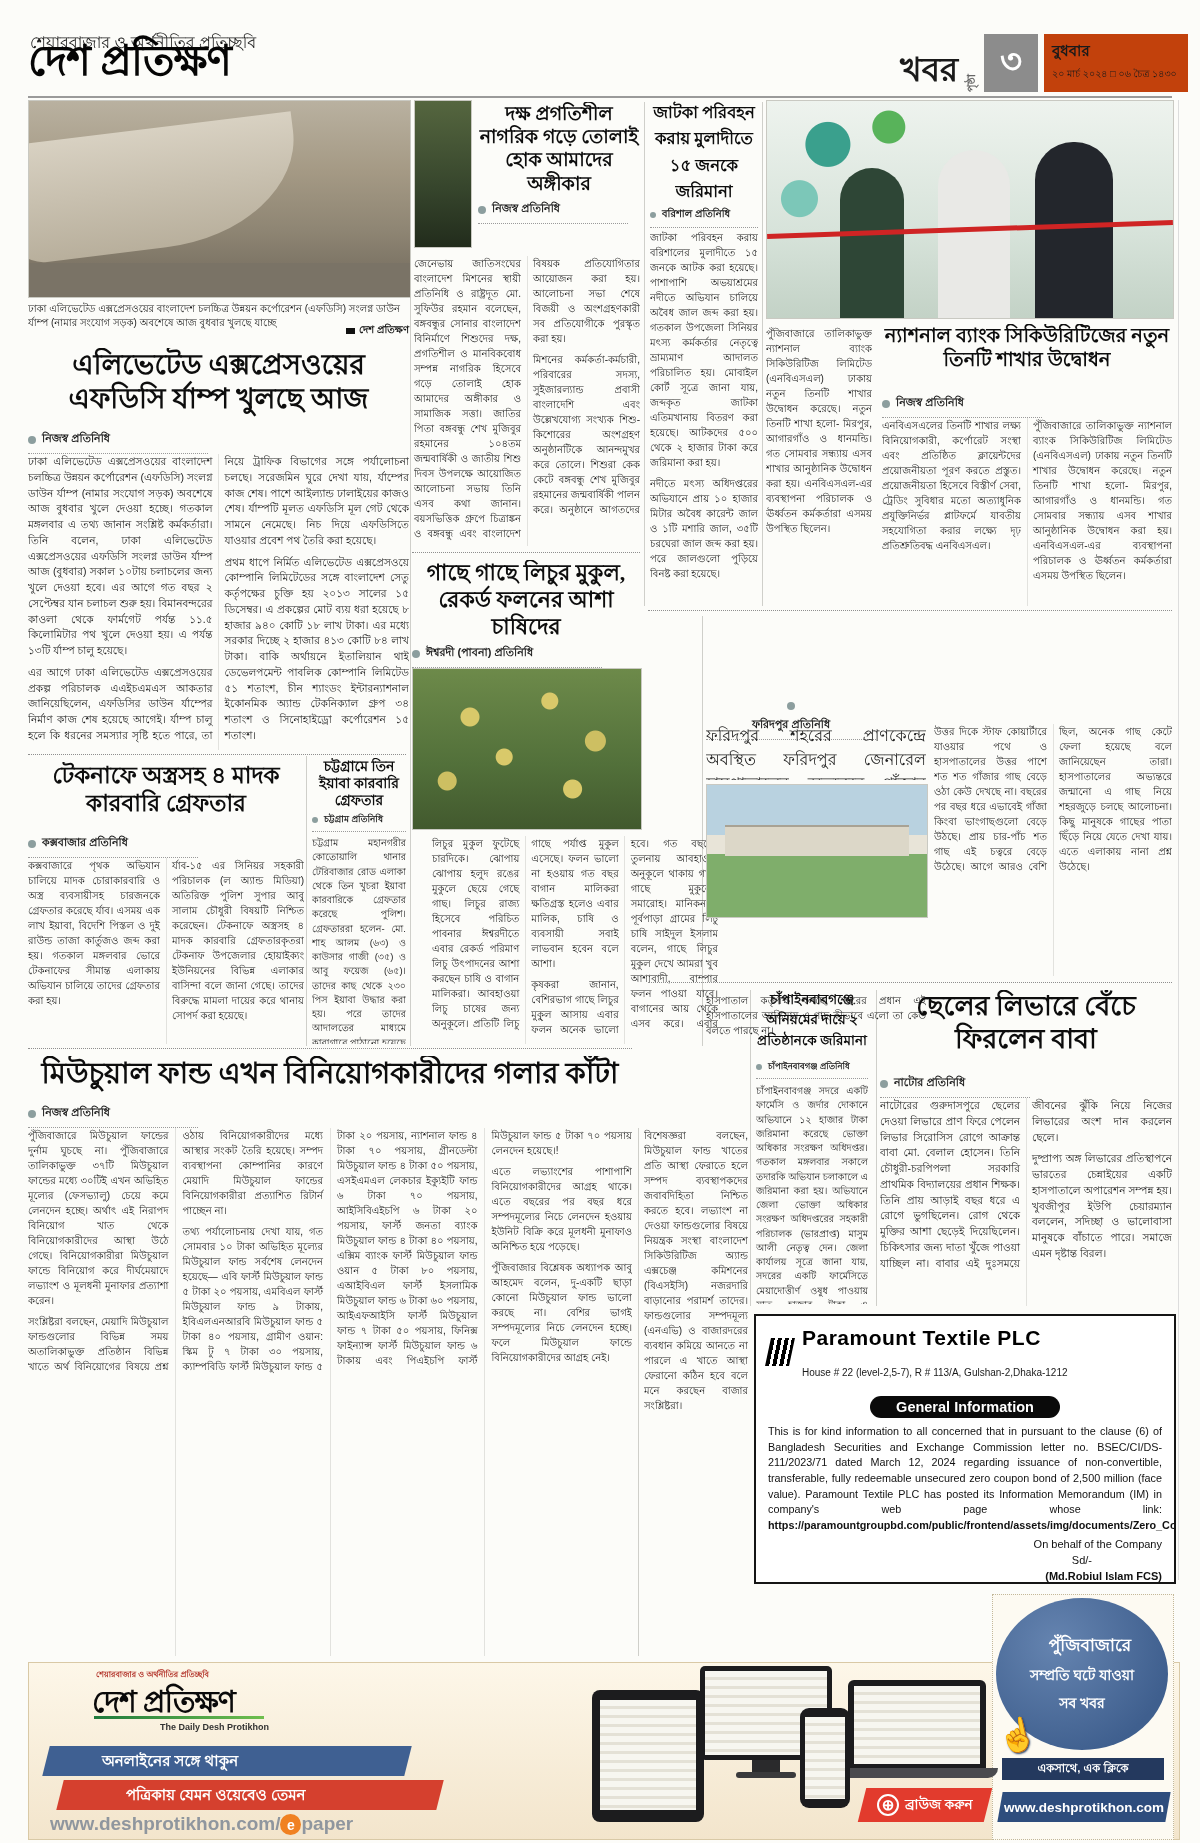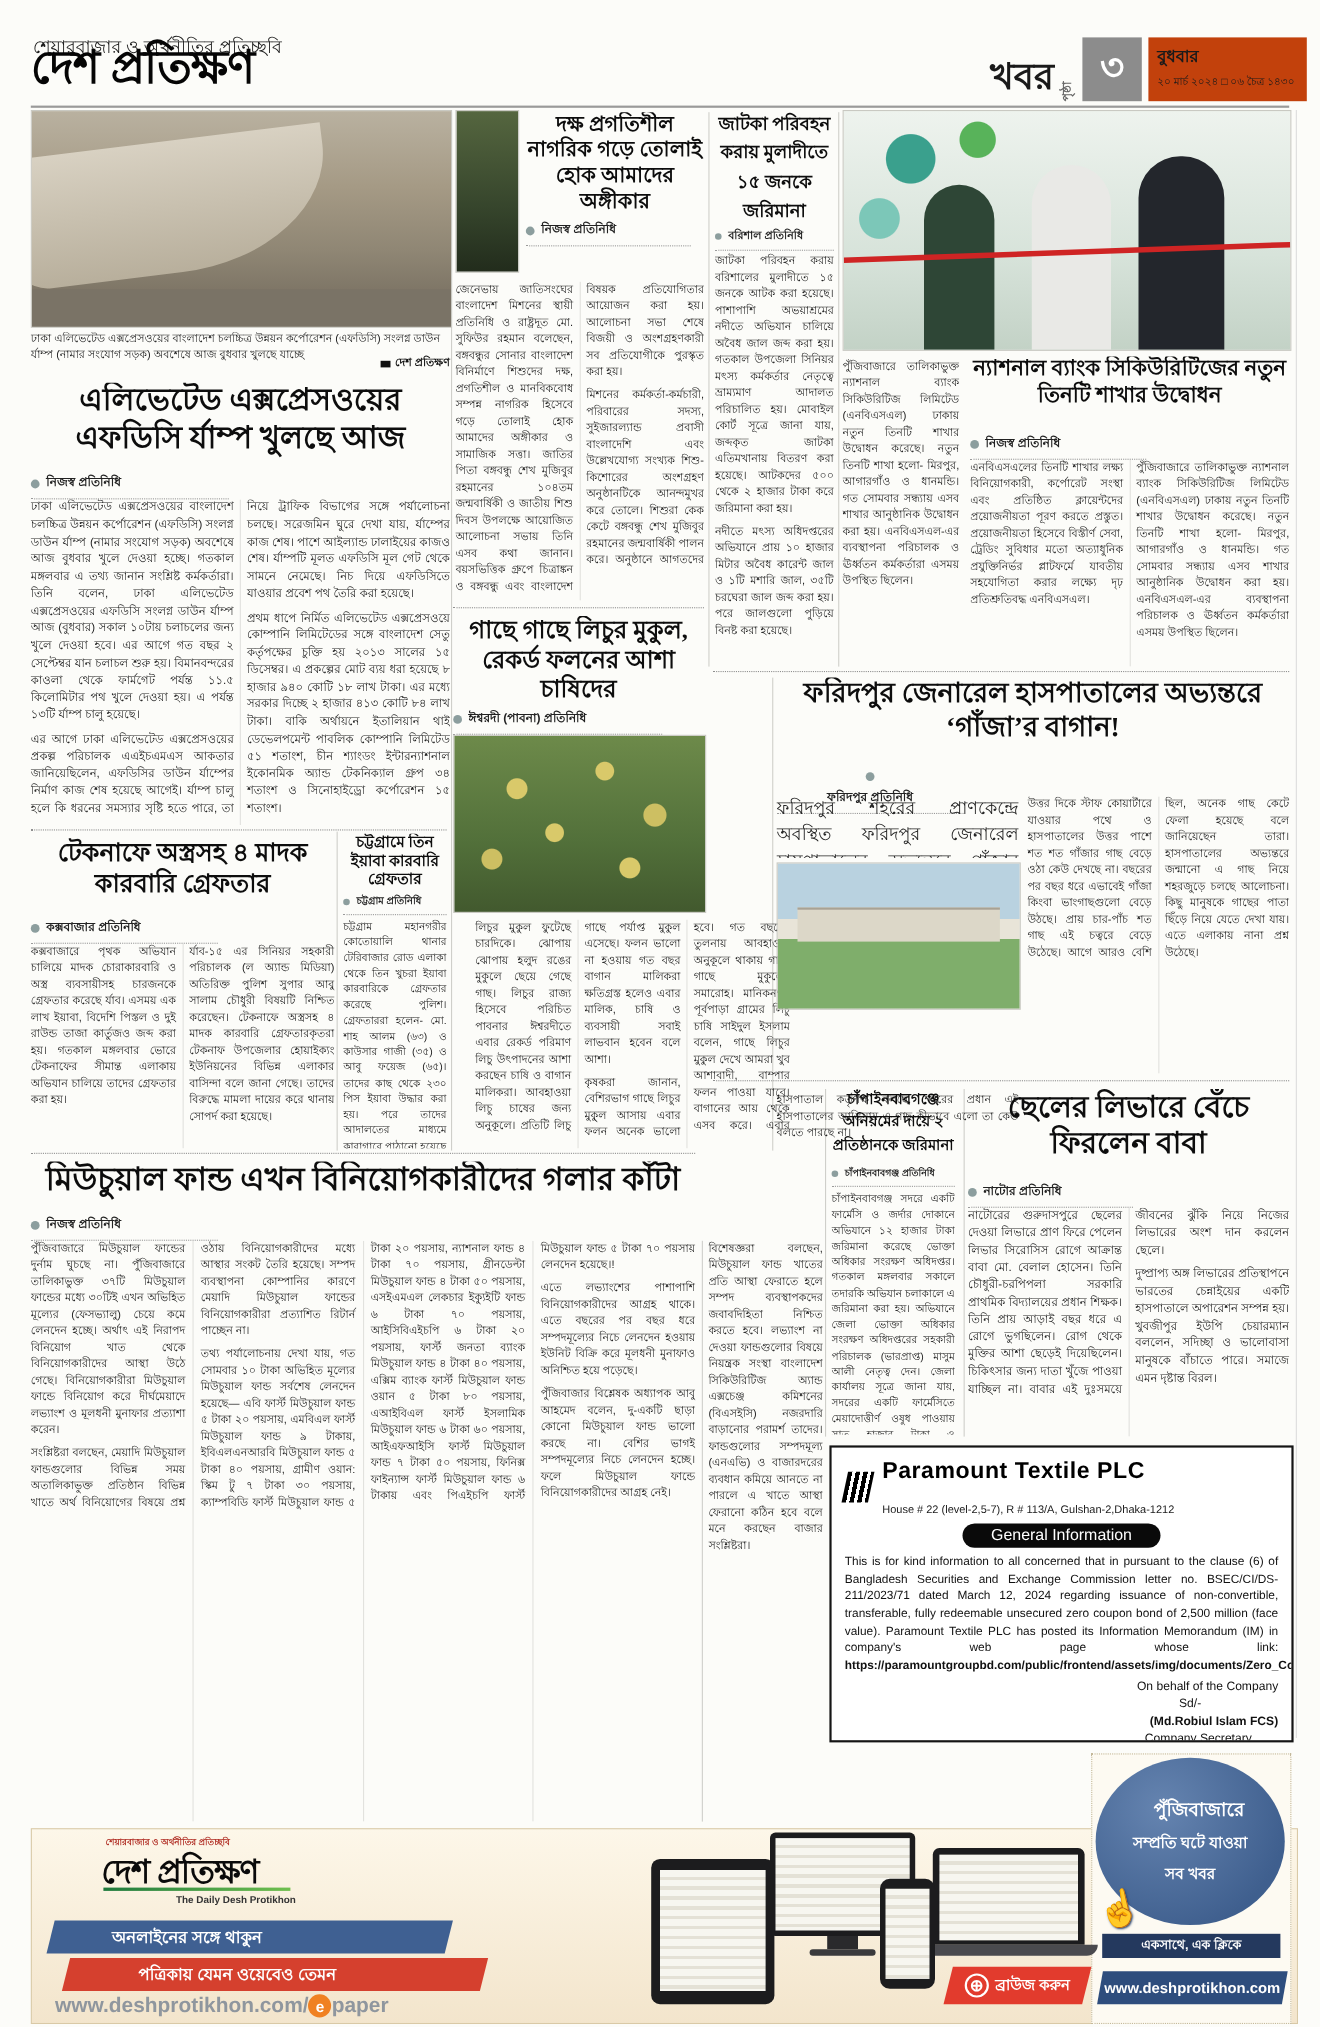--- a/index.html
+++ b/index.html
@@ -24,22 +24,22 @@
           display:flex;justify-content:flex-end;align-items:center;gap:4px;}
   .credit .sq{width:9px;height:6px;background:#111;display:inline-block;}
   
   .mast-logo{font-weight:900;font-size:42px;letter-spacing:-1px;color:#050505;line-height:1;}
   .pagebox{background:#8c8c8c;color:#fff;font-weight:800;font-size:34px;
            display:flex;align-items:center;justify-content:center;}
   .dateband{background:#c2410c;padding:5px 8px;}
   
   .pm-box{border:2px solid #151515;background:#fff;padding:10px 12px;overflow:hidden;}
   .pm-title{font-weight:800;font-size:21px;color:#000;letter-spacing:.5px;}
-  .pm-pill{background:#0a0a0a;color:#fff;font-weight:400;font-size:14.5px;text-align:right;
-           border-radius:14px;padding:3px 26px;width:fit-content;margin:7px auto 6px;}
+  .pm-pill{background:#0a0a0a;color:#fff;font-weight:700;font-size:14.5px;text-align:right;
+           border-radius:14px;padding:3px 26px;width:fit-content;margin:18px auto 6px;}
   .pm-body{font-size:10.8px;line-height:1.45;text-align:justify;color:#111;}
   .pm-sign{font-size:11px;text-align:right;line-height:1.45;color:#111;}
   .pm-bars{display:inline-block;width:24px;height:28px;transform:skewX(-12deg);
            background:linear-gradient(90deg,#000 0 4px,#fff 4px 7px,#000 7px 11px,#fff 11px 14px,#000 14px 18px,#fff 18px 21px,#000 21px 24px);}
   
   .banner{background:linear-gradient(180deg,#fdf7e9,#f3e5cc);border:1px solid #d9c9a6;}
   .skewbar{transform:skewX(-14deg);display:flex;align-items:center;}
   .skewbar>span{transform:skewX(14deg);color:#fff;font-weight:700;}
   .ecirc{display:inline-flex;width:21px;height:21px;border-radius:50%;background:#f08122;
          color:#fff;font-weight:800;font-size:14px;align-items:center;justify-content:center;vertical-align:middle;}
@@ -160,21 +160,20 @@
   <div class="abs byline" style="left:882px;top:394px;width:160px;">
     <span class="bdot"></span>
     <span>নিজস্ব প্রতিনিধি</span>
   </div>
   <div class="abs body cols2" style="left:882px;top:418px;width:290px;height:188px;font-size:10px;">
     <p>এনবিএসএলের তিনটি শাখার লক্ষ্য বিনিয়োগকারী, কর্পোরেট সংস্থা এবং প্রতিষ্ঠিত ক্লায়েন্টদের প্রয়োজনীয়তা পূরণ করতে প্রস্তুত। প্রয়োজনীয়তা হিসেবে বিস্তীর্ণ সেবা, ট্রেডিং সুবিধার মতো অত্যাধুনিক প্রযুক্তিনির্ভর প্লাটফর্মে যাবতীয় সহযোগিতা করার লক্ষ্যে দৃঢ় প্রতিশ্রুতিবদ্ধ এনবিএসএল।</p>
     <p>পুঁজিবাজারে তালিকাভুক্ত ন্যাশনাল ব্যাংক সিকিউরিটিজ লিমিটেড (এনবিএসএল) ঢাকায় নতুন তিনটি শাখার উদ্বোধন করেছে। নতুন তিনটি শাখা হলো- মিরপুর, আগারগাঁও ও ধানমন্ডি। গত সোমবার সন্ধ্যায় এসব শাখার আনুষ্ঠানিক উদ্বোধন করা হয়। এনবিএসএল-এর ব্যবস্থাপনা পরিচালক ও ঊর্ধ্বতন কর্মকর্তারা এসময় উপস্থিত ছিলেন।</p>
   </div>
   <div class="abs dotsep" style="left:648px;top:610px;width:524px;"></div>
 
-  <div class="abs headline" style="left:706px;top:616px;width:466px;height:80px;font-size:25px;">ফরিদপুর জেনারেল হাসপাতালের অভ্যন্তরে ‘গাঁজা’র বাগান!</div>
   <div class="abs byline" style="left:706px;top:702px;width:170px;flex-direction:column;">
     <span class="bdot"></span>
     <span>ফরিদপুর প্রতিনিধি</span>
   </div>
   <div class="abs body" style="left:706px;top:724px;width:220px;height:56px;font-size:16px;">
     <p>ফরিদপুর শহরের প্রাণকেন্দ্রে অবস্থিত ফরিদপুর জেনারেল হাসপাতালের অভ্যন্তরে গাঁজার বাগান। যদিও কেউ বলছেন এটি গাঁজার গাছ, কেউ বলছেন ভাংয়ের গাছ।</p>
   </div>
   <div class="abs photo" style="left:706px;top:784px;width:220px;height:132px;background:linear-gradient(180deg,#b9d2e0 0 38%,#e8e4d8 38% 52%,#7fae6b 52% 100%);">
     <div style="position:absolute;left:8%;top:30%;width:84%;height:22%;background:#dcd7c8;border-top:2px solid #a8a294;"></div>
   </div>

